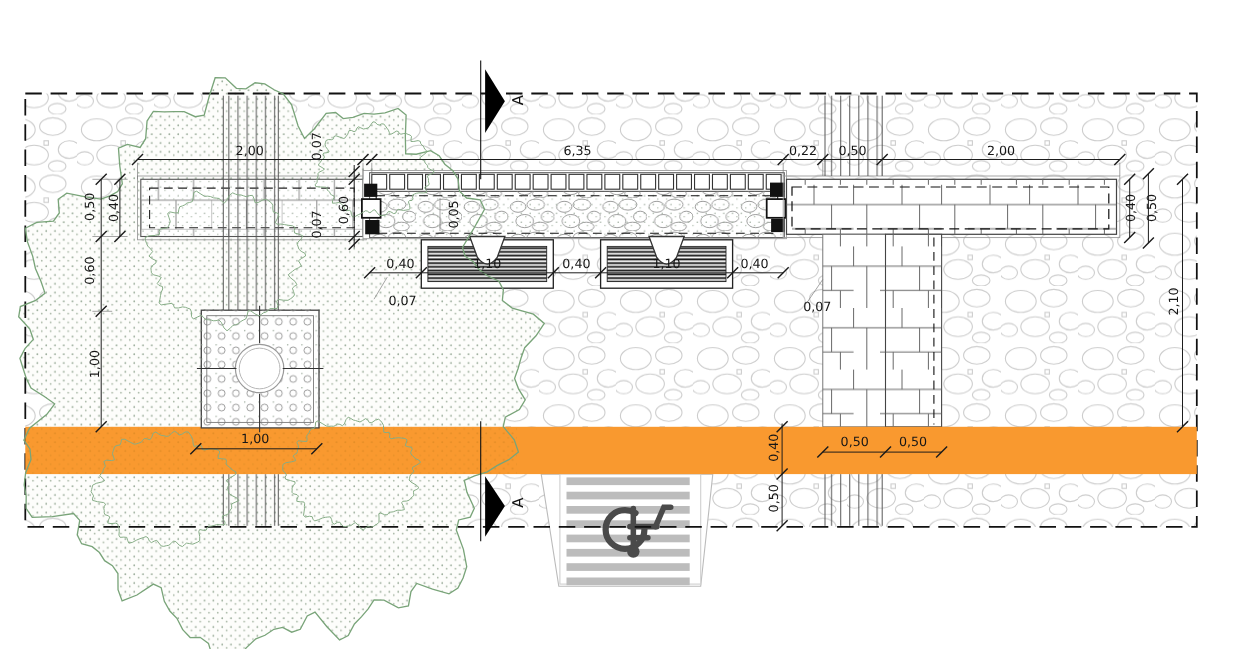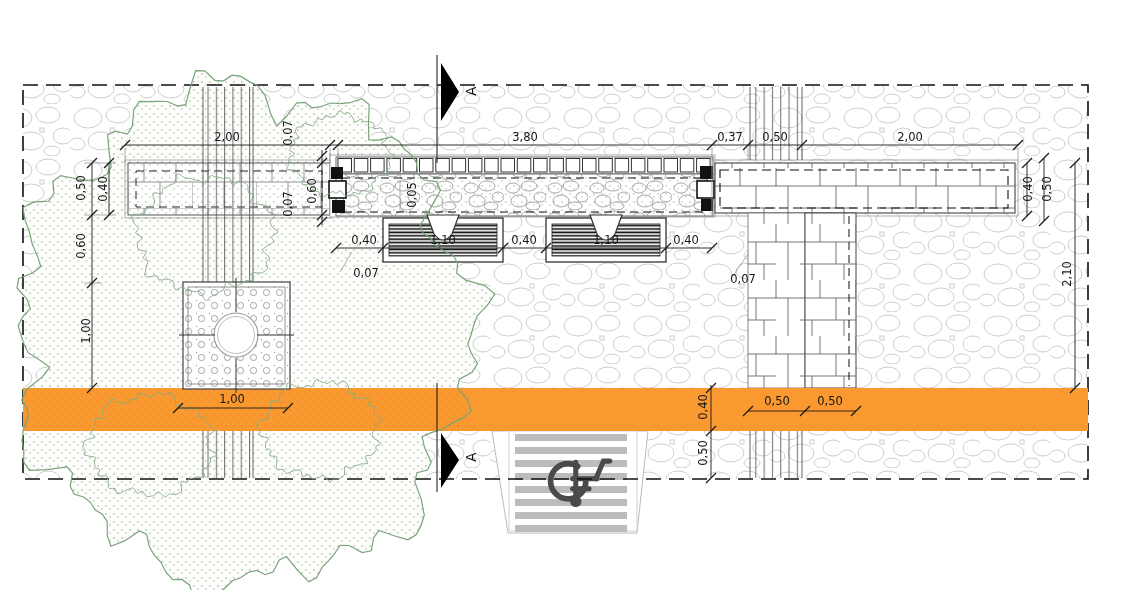--- a/index.html
+++ b/index.html
@@ -295,22 +295,22 @@
         <line x1="1070" y1="393" x2="1080" y2="383" stroke="#1a1a1a" stroke-width="1.3"></line>
         <line x1="706" y1="393" x2="716" y2="383" stroke="#1a1a1a" stroke-width="1.3"></line>
         <line x1="706" y1="436" x2="716" y2="426" stroke="#1a1a1a" stroke-width="1.3"></line>
         <line x1="706" y1="483" x2="716" y2="473" stroke="#1a1a1a" stroke-width="1.3"></line>
       </g>
 </svg>
 
 <div class="labels">
   <div class="dim" style="left:227px;top:137px">2,00</div>
   <div class="dim r" style="left:288px;top:133px">0,07</div>
-  <div class="dim" style="left:525px;top:137px">3,80</div>
-  <div class="dim" style="left:730px;top:137px">0,37</div>
+  <div class="dim" style="left:525px;top:137px">6,35</div>
+  <div class="dim" style="left:730px;top:137px">0,22</div>
   <div class="dim" style="left:775px;top:137px">0,50</div>
   <div class="dim" style="left:910px;top:137px">2,00</div>
 
   <div class="dim r" style="left:81px;top:188px">0,50</div>
   <div class="dim r" style="left:103px;top:189px">0,40</div>
   <div class="dim r" style="left:81px;top:246px">0,60</div>
   <div class="dim r" style="left:86px;top:331px">1,00</div>
 
   <div class="dim r" style="left:312px;top:191px">0,60</div>
   <div class="dim r" style="left:288px;top:204px">0,07</div>

